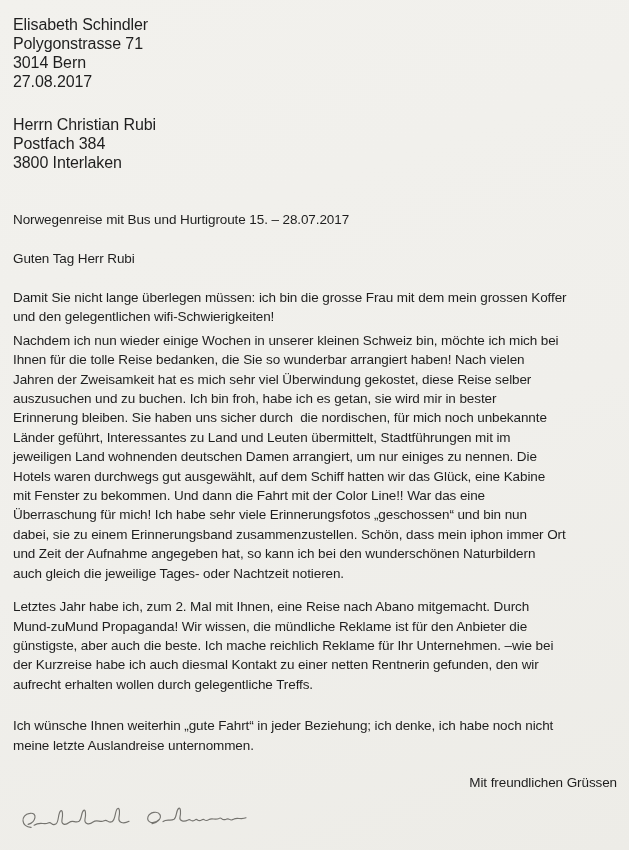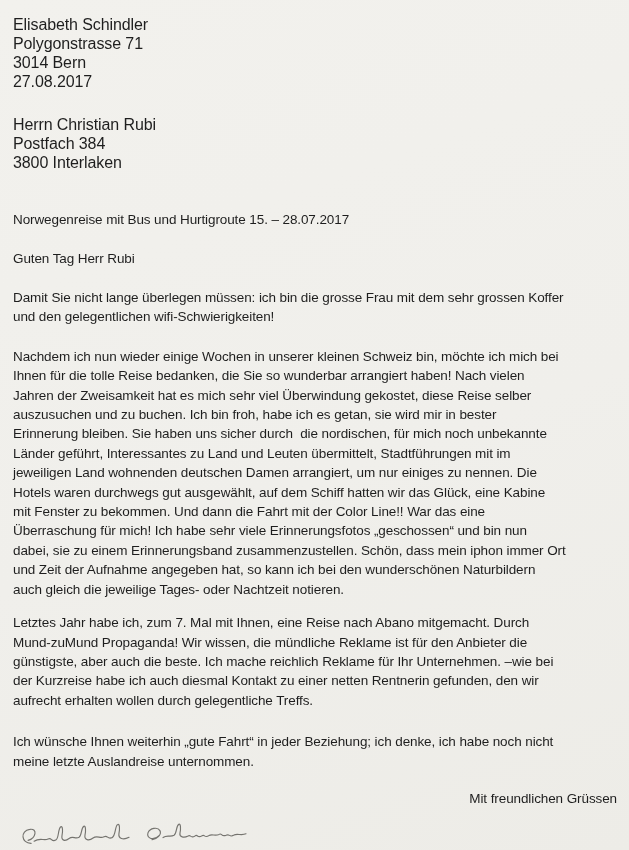--- a/index.html
+++ b/index.html
@@ -18,21 +18,21 @@
     box-sizing: border-box;
     padding: 15px 12px 0 13px;
   }
   .addr-block { line-height: 19px; font-size: 16px; letter-spacing: -0.1px; }
   .line { white-space: pre-wrap; }
   .recipient { margin-top: 24px; }
   .subject { margin-top: 38px; font-size: 13.5px; line-height: 19px; letter-spacing: -0.1px; }
   .salutation { margin-top: 20px; font-size: 13.5px; line-height: 19px; letter-spacing: -0.1px; }
   .para { font-size: 13.5px; line-height: 19.4px; letter-spacing: -0.1px; }
   .para.p1 { margin-top: 20px; }
-  .para.p2 { margin-top: 20px; }
+  .para.p2 { margin-top: 4px; }
   .para.p3 { margin-top: 14px; }
   .para.p4 { margin-top: 22px; }
   .closing { margin-top: 18px; font-size: 13.5px; line-height: 19px; letter-spacing: -0.1px; text-align: right; }
   .signature-wrap {
     margin-top: 7px;
     margin-left: 4px;
     width: 250px;
     height: 40px;
     transform: rotate(-1.2deg);
     opacity: 0.82;
@@ -55,42 +55,42 @@
       <div class="line">Herrn Christian Rubi</div>
       <div class="line">Postfach 384</div>
       <div class="line">3800 Interlaken</div>
     </div>
 
   <div class="subject line">Norwegenreise mit Bus und Hurtigroute 15. – 28.07.2017</div>
 
   <div class="salutation line">Guten Tag Herr Rubi</div>
 
   <div class="para p1">
-      <div class="line">Damit Sie nicht lange überlegen müssen: ich bin die grosse Frau mit dem sehr grossen Koffer</div>
+      <div class="line">Damit Sie nicht lange überlegen müssen: ich bin die grosse Frau mit dem mein grossen Koffer</div>
       <div class="line">und den gelegentlichen wifi-Schwierigkeiten!</div>
     </div>
 
   <div class="para p2">
       <div class="line">Nachdem ich nun wieder einige Wochen in unserer kleinen Schweiz bin, möchte ich mich bei</div>
       <div class="line">Ihnen für die tolle Reise bedanken, die Sie so wunderbar arrangiert haben! Nach vielen</div>
       <div class="line">Jahren der Zweisamkeit hat es mich sehr viel Überwindung gekostet, diese Reise selber</div>
       <div class="line">auszusuchen und zu buchen. Ich bin froh, habe ich es getan, sie wird mir in bester</div>
       <div class="line">Erinnerung bleiben. Sie haben uns sicher durch  die nordischen, für mich noch unbekannte</div>
       <div class="line">Länder geführt, Interessantes zu Land und Leuten übermittelt, Stadtführungen mit im</div>
       <div class="line">jeweiligen Land wohnenden deutschen Damen arrangiert, um nur einiges zu nennen. Die</div>
       <div class="line">Hotels waren durchwegs gut ausgewählt, auf dem Schiff hatten wir das Glück, eine Kabine</div>
       <div class="line">mit Fenster zu bekommen. Und dann die Fahrt mit der Color Line!! War das eine</div>
       <div class="line">Überraschung für mich! Ich habe sehr viele Erinnerungsfotos „geschossen“ und bin nun</div>
       <div class="line">dabei, sie zu einem Erinnerungsband zusammenzustellen. Schön, dass mein iphon immer Ort</div>
       <div class="line">und Zeit der Aufnahme angegeben hat, so kann ich bei den wunderschönen Naturbildern</div>
       <div class="line">auch gleich die jeweilige Tages- oder Nachtzeit notieren.</div>
     </div>
 
   <div class="para p3">
-      <div class="line">Letztes Jahr habe ich, zum 7. Mal mit Ihnen, eine Reise nach Abano mitgemacht. Durch</div>
+      <div class="line">Letztes Jahr habe ich, zum 2. Mal mit Ihnen, eine Reise nach Abano mitgemacht. Durch</div>
       <div class="line">Mund-zuMund Propaganda! Wir wissen, die mündliche Reklame ist für den Anbieter die</div>
       <div class="line">günstigste, aber auch die beste. Ich mache reichlich Reklame für Ihr Unternehmen. –wie bei</div>
       <div class="line">der Kurzreise habe ich auch diesmal Kontakt zu einer netten Rentnerin gefunden, den wir</div>
       <div class="line">aufrecht erhalten wollen durch gelegentliche Treffs.</div>
     </div>
 
   <div class="para p4">
       <div class="line">Ich wünsche Ihnen weiterhin „gute Fahrt“ in jeder Beziehung; ich denke, ich habe noch nicht</div>
       <div class="line">meine letzte Auslandreise unternommen.</div>
     </div>

